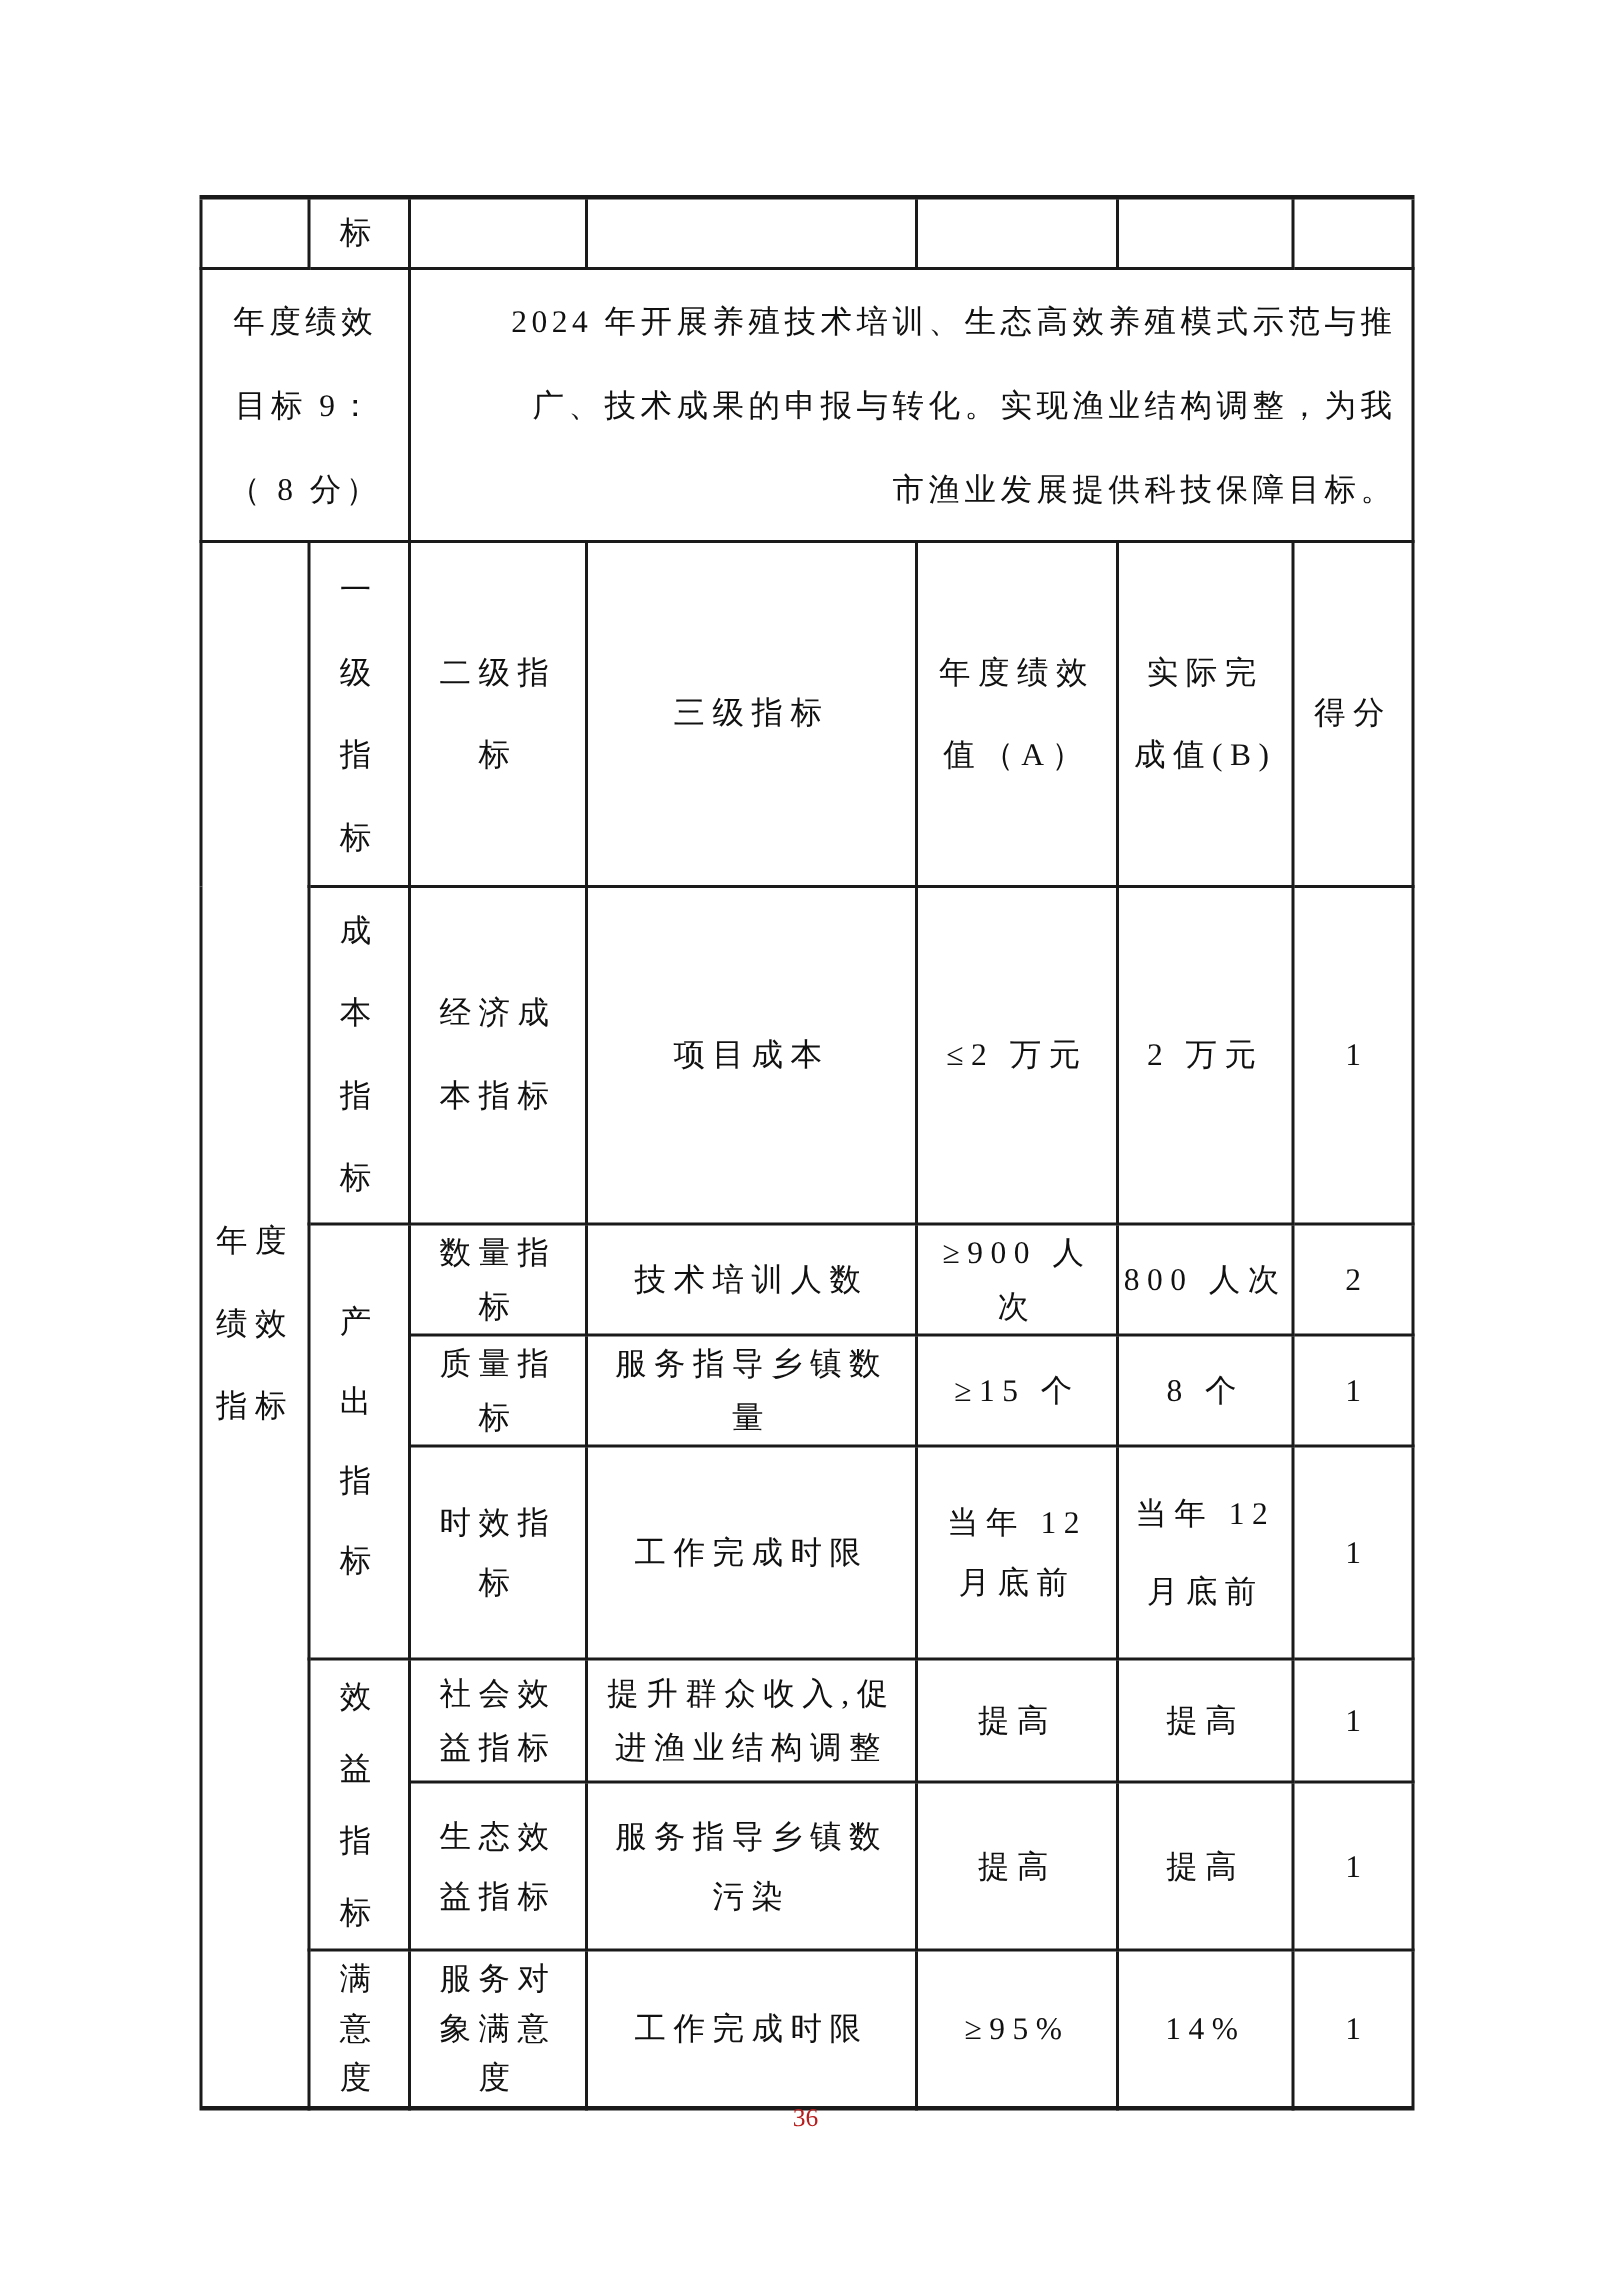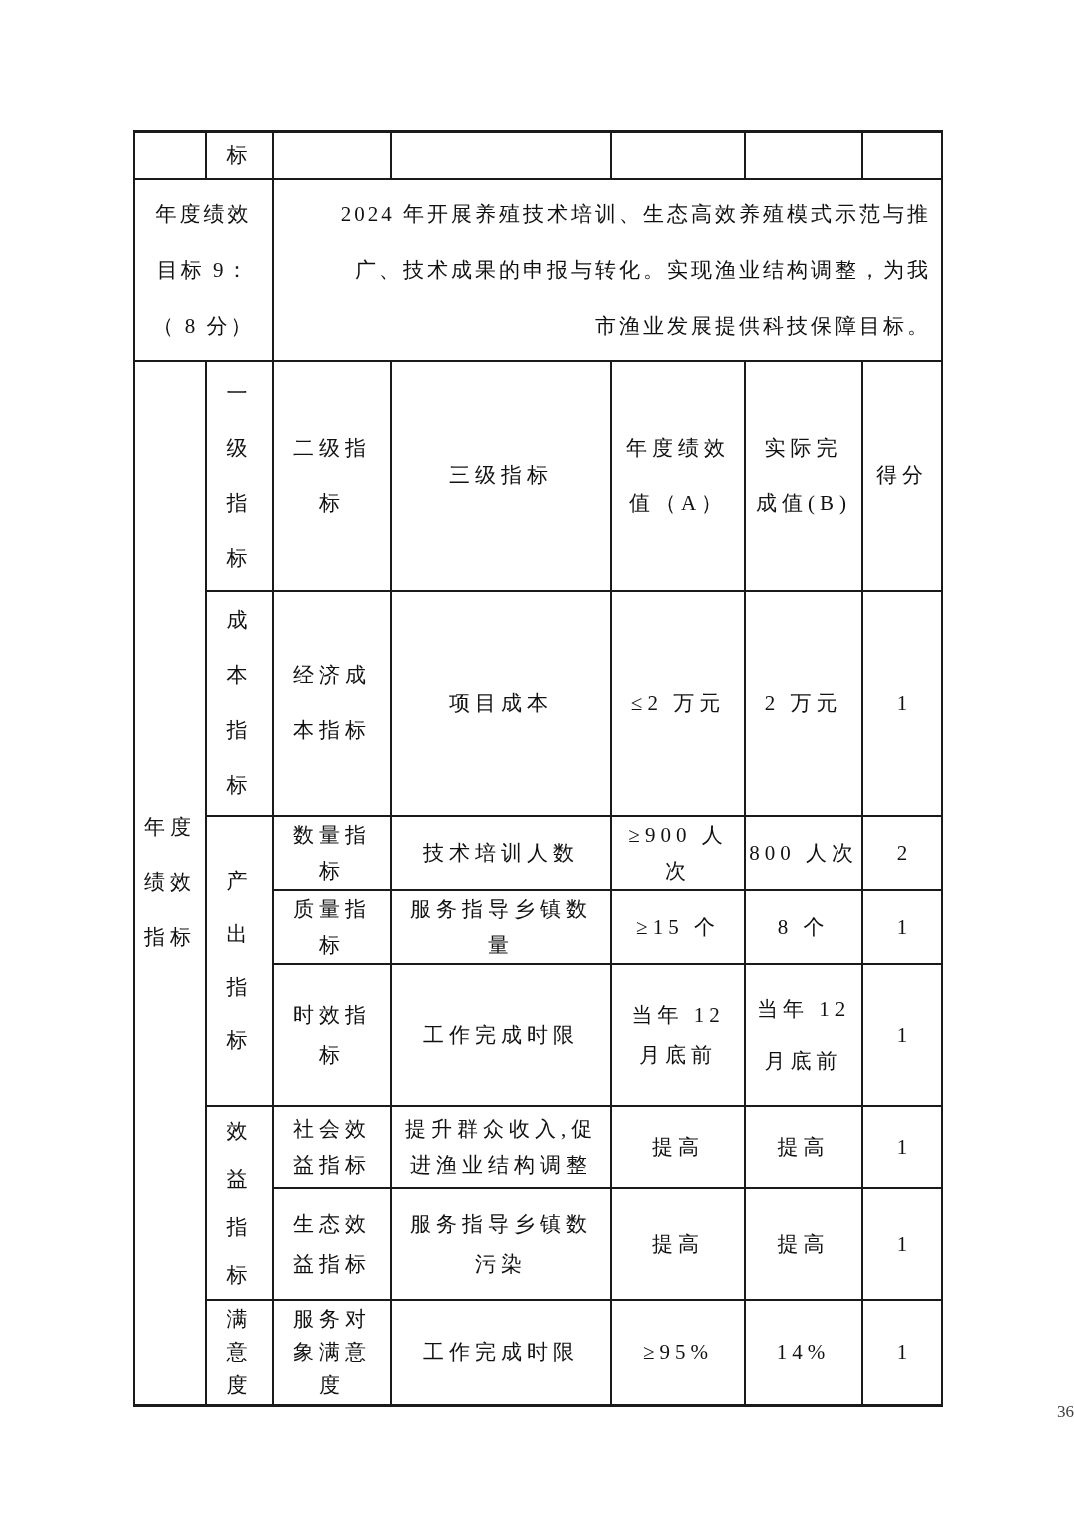--- a/index.html
+++ b/index.html
@@ -60,23 +60,23 @@
     padding: 6px 10px 6px 11px;
     letter-spacing: 3px;
     line-height: 56px;
   }
   td.goal-label { letter-spacing: 3px; }
   td.score-cell { letter-spacing: 0; }
 
   .page-number {
     position: absolute;
     left: 0; top: 1402px; width: 100%;
-    text-align: right;
+    text-align: center;
     font-size: 17px;
-    color: #404040;
+    color: #b91c1c;
   }
 </style>
 </head>
 <body>
 
 <div class="page">
 
   <table class="doc-table">
     <colgroup>
       <col style="width:72px">

